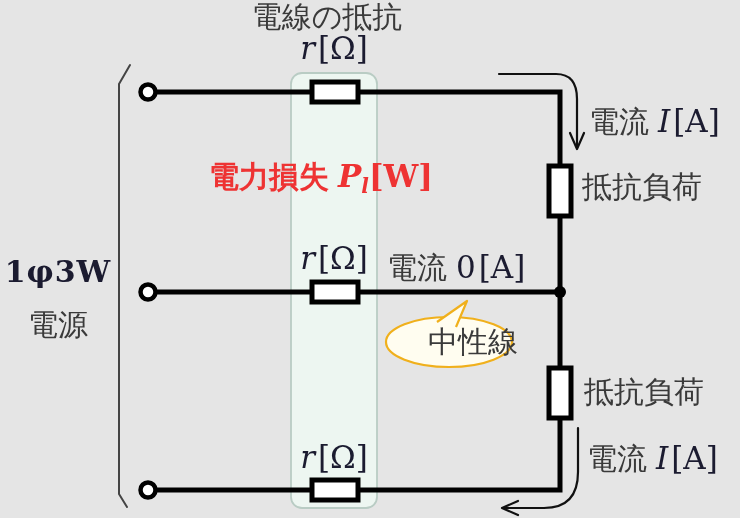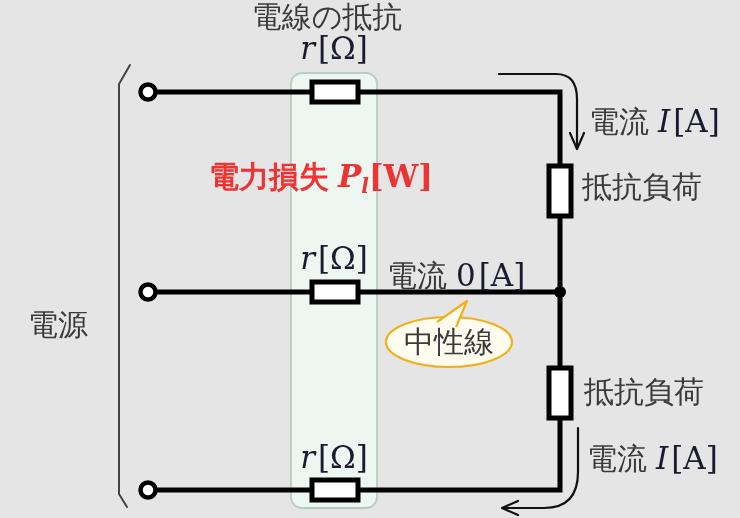--- a/index.html
+++ b/index.html
@@ -81,34 +81,35 @@
   </div>
 
   <div class="lbl center" style="left:254px; top:242px; width:160px;">
     <span class="math it">r</span><span class="math gapS">[Ω]</span>
   </div>
 
   <div class="lbl center" style="left:254px; top:441px; width:160px;">
     <span class="math it">r</span><span class="math gapS">[Ω]</span>
   </div>
 
-  <div class="lbl" style="left:387px; top:251px;margin-top:8px;">
+  <div class="lbl" style="left:387px; top:251px;">
     <span class="jp">電流</span><span class="math gapL">0</span><span class="math gapS">[A]</span>
   </div>
 
-  <div class="lbl jp center" style="left:387px; top:326px; width:124px;">中性線</div>
+  <div class="lbl jp center" style="left:387px; top:326px; width:124px;padding-left:24px;">中性線</div>
 
   <div class="lbl" style="left:589px; top:105px;">
     <span class="jp">電流</span><span class="math it gapL">I</span><span class="math gapS">[A]</span>
   </div>
 
   <div class="lbl jp" style="left:582px; top:171px;">抵抗負荷</div>
 
   <div class="lbl jp" style="left:584px; top:376px;">抵抗負荷</div>
 
   <div class="lbl" style="left:587px; top:442px;">
     <span class="jp">電流</span><span class="math it gapL">I</span><span class="math gapS">[A]</span>
   </div>
 
+  <div class="lbl math bold center" style="left:2px; top:256px; width:112px; font-size:30px;">1φ3W</div>
 
   <div class="lbl jp center" style="left:2px; top:297px; width:112px;margin-top:12px;">電源</div>
 
 </div>
 
 </body></html>

